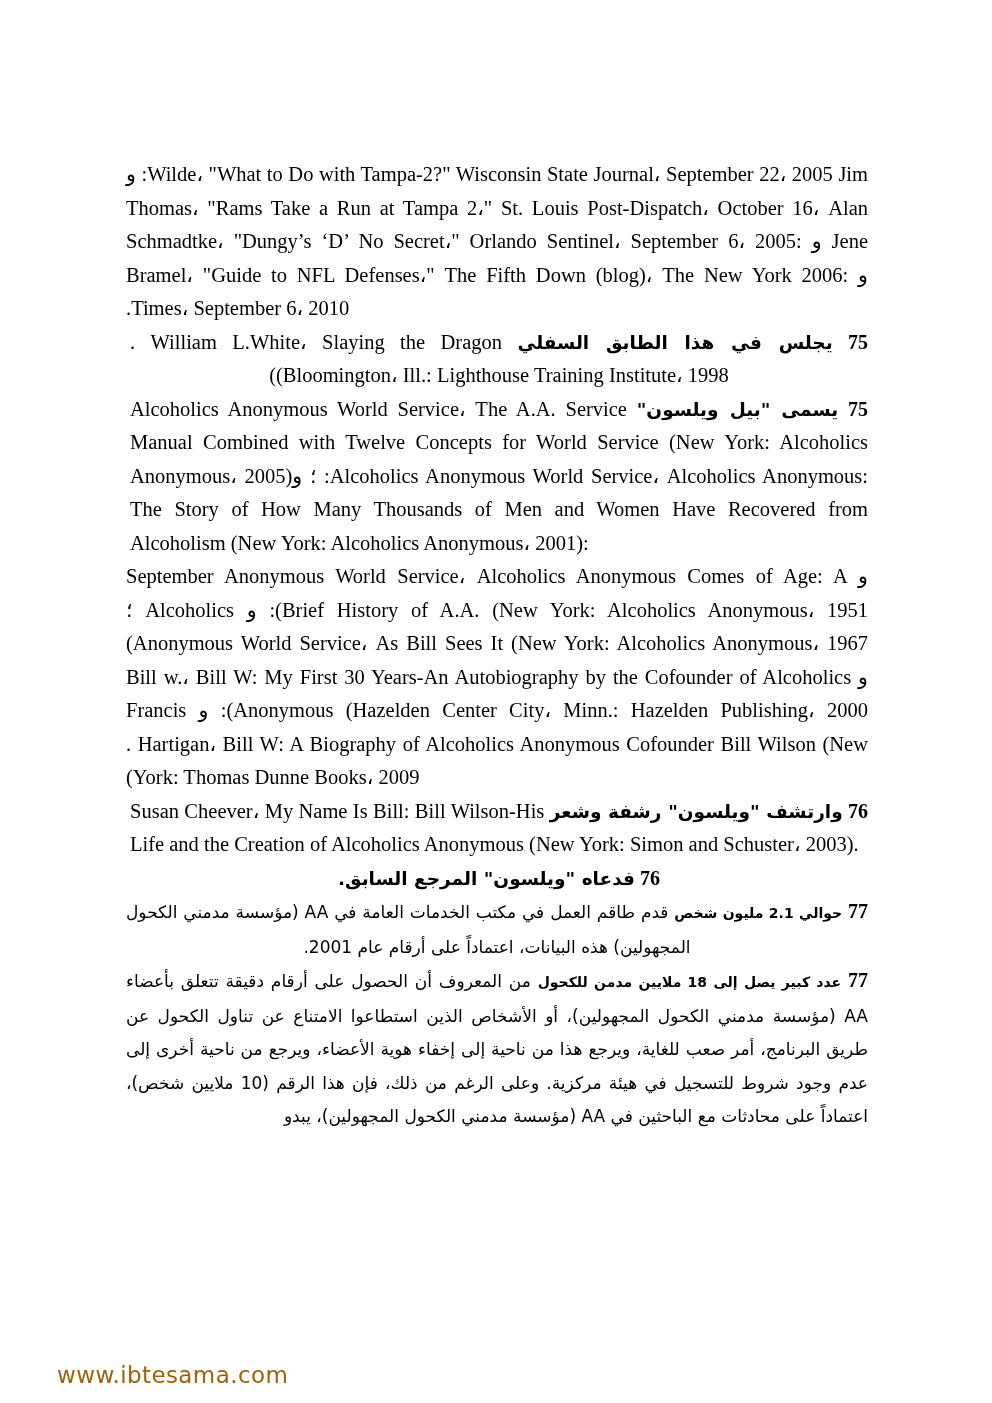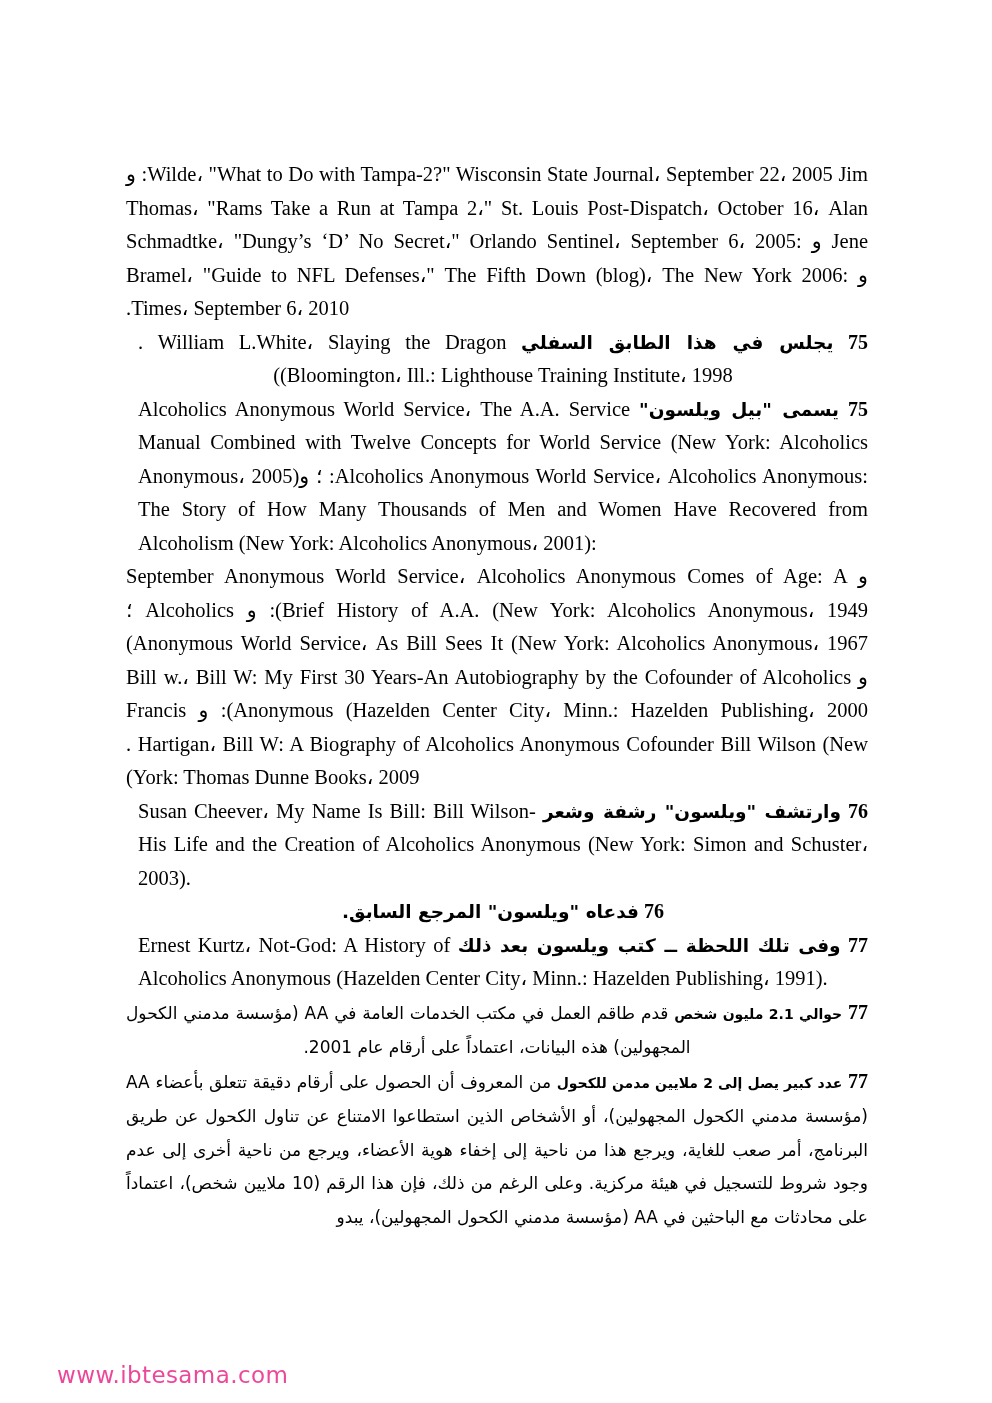--- a/index.html
+++ b/index.html
@@ -25,21 +25,21 @@
     width: 742px;
   }
 
   
   .note {
     direction: rtl;
     text-align: justify;
     text-align-last: left;
     font-size: 20.5px;
     line-height: 33.5px;
-    margin: 0 0 0 12px;
+    margin: 0 0 0 4px;
     unicode-bidi: isolate;
   }
 
   .note.center-last {
     text-align-last: center;
   }
 
   
   .cite-block {
     direction: rtl;
@@ -88,21 +88,21 @@
     font-size: 20px;
   }
 
   
   .watermark {
     position: absolute;
     left: 57px;
     top: 1362px;
     font-family: "DejaVu Sans", "Liberation Sans", sans-serif;
     font-size: 23px;
-    color: #ec4899;
+    color: #a16207;
     letter-spacing: 0.4px;
     direction: ltr;
     white-space: nowrap;
   }
 </style>
 </head>
 <body>
 
 <div class="page">
 
@@ -120,54 +120,49 @@
     </div>
 
     <div class="note">
       <span class="num">75</span>
       <span class="ar">يسمى "بيل ويلسون"</span>
       <span class="en">Alcoholics Anonymous World Service، The A.A. Service Manual Combined with Twelve Concepts for World Service (New York: Alcoholics Anonymous، 2005)؛ و :Alcoholics Anonymous World Service، Alcoholics Anonymous: The Story of How Many Thousands of Men and Women Have Recovered from Alcoholism (New York: Alcoholics Anonymous، 2001):</span>
     </div>
 
     <div class="cite-block">
       <span class="en">September Anonymous World Service، Alcoholics Anonymous Comes of Age: A و</span>
-      <span class="en">Alcoholics و :(Brief History of A.A. (New York: Alcoholics Anonymous، 1949</span>
+      <span class="en">Alcoholics و :(Brief History of A.A. (New York: Alcoholics Anonymous، 1951</span>
       <span class="en">؛(Anonymous World Service، As Bill Sees It (New York: Alcoholics Anonymous، 1967</span>
       <span class="en">Bill w.، Bill W: My First 30 Years-An Autobiography by the Cofounder of Alcoholics و</span>
       <span class="en">Francis و :(Anonymous (Hazelden Center City، Minn.: Hazelden Publishing، 2000</span>
       <span class="en">Hartigan، Bill W: A Biography of Alcoholics Anonymous Cofounder Bill Wilson (New</span>
       <span class="en">.(York: Thomas Dunne Books، 2009</span>
     </div>
 
     <div class="note">
       <span class="num">76</span>
       <span class="ar">وارتشف "ويلسون" رشفة وشعر</span>
       <span class="en">Susan Cheever، My Name Is Bill: Bill Wilson-His Life and the Creation of Alcoholics Anonymous (New York: Simon and Schuster، 2003).</span>
     </div>
 
     <div class="note center-last">
       <span class="num">76</span>
       <span class="ar">فدعاه "ويلسون" المرجع السابق.</span>
     </div>
 
-    <div class="note">
-      <span class="num">77</span>
-      <span class="ar">وفى تلك اللحظة ــ كتب ويلسون بعد ذلك</span>
-      <span class="en">Ernest Kurtz، Not-God: A History of Alcoholics Anonymous (Hazelden Center City، Minn.: Hazelden Publishing، 1991).</span>
-    </div>
 
     <div class="ar-para center-last">
       <span class="num">77</span>
       <span class="lead">حوالي 2.1 مليون شخص</span>
       <span>قدم طاقم العمل في مكتب الخدمات العامة في AA (مؤسسة مدمني الكحول المجهولين) هذه البيانات، اعتماداً على أرقام عام 2001.</span>
     </div>
 
     <div class="ar-para">
       <span class="num">77</span>
-      <span class="lead">عدد كبير يصل إلى 2 ملايين مدمن للكحول</span>
+      <span class="lead">عدد كبير يصل إلى 18 ملايين مدمن للكحول</span>
       <span>من المعروف أن الحصول على أرقام دقيقة تتعلق بأعضاء AA (مؤسسة مدمني الكحول المجهولين)، أو الأشخاص الذين استطاعوا الامتناع عن تناول الكحول عن طريق البرنامج، أمر صعب للغاية، ويرجع هذا من ناحية إلى إخفاء هوية الأعضاء، ويرجع من ناحية أخرى إلى عدم وجود شروط للتسجيل في هيئة مركزية. وعلى الرغم من ذلك، فإن هذا الرقم (10 ملايين شخص)، اعتماداً على محادثات مع الباحثين في AA (مؤسسة مدمني الكحول المجهولين)، يبدو</span>
     </div>
 
   </div>
 
   <div class="watermark">www.ibtesama.com</div>
 
 </div>
 
 </body></html>

